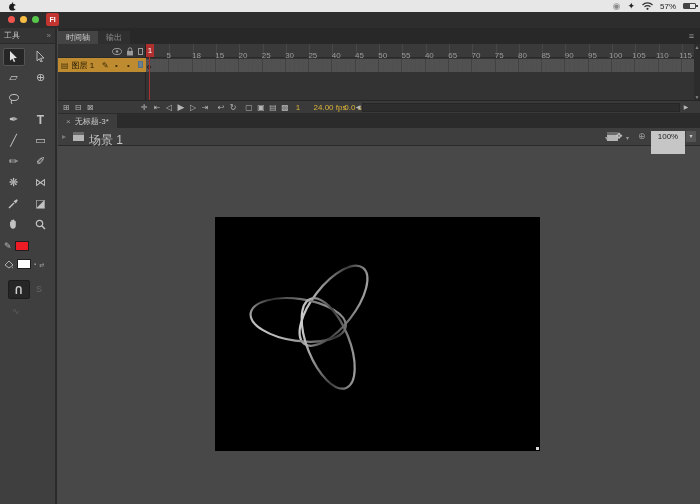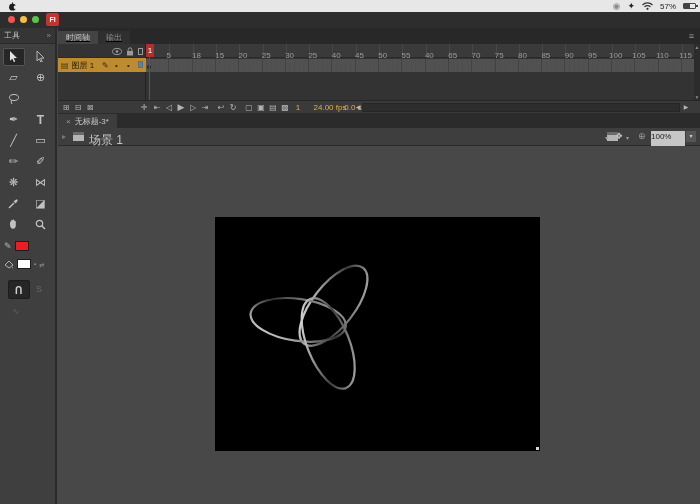--- a/index.html
+++ b/index.html
@@ -29,21 +29,21 @@
   .trow { display:flex; height:21px; }
   .tcell { width:27px; height:21px; display:flex; align-items:center; justify-content:center; font-size:11px; color:#c2c2c2; }
   .tsel { background:#262626; border:1px solid #555; border-radius:2px; width:22px; height:18px; }
   .swrow { position:absolute; left:4px; width:50px; height:16px; display:flex; align-items:center; gap:3px; }
   .swatch { width:14px; height:10px; border:1px solid #1e1e1e; }
   .tinyico { font-size:6px; color:#9a9a9a; }
   .optbox { position:absolute; left:8px; width:22px; height:19px; background:#262626; border:1px solid #1c1c1c;
     border-radius:2px; display:flex; align-items:center; justify-content:center; }
   .magnet { display:inline-block; transform:rotate(180deg); font-weight:bold; font-size:10px; color:#cfcfcf; }
   
-  #timeline { position:absolute; left:58px; top:28px; width:642px; height:85px; background:#333; z-index:10;text-decoration:underline; }
+  #timeline { position:absolute; left:58px; top:28px; width:642px; height:85px; background:#333; z-index:10; }
   #tl-tabs { height:16px; background:#282828; display:flex; align-items:flex-end; position:relative; }
   .tab { height:13px; font-size:8px; padding:0 8px; display:flex; align-items:center; }
   .tab.active { background:#444; color:#cfcfcf; }
   .tab.inactive { background:#2f2f2f; color:#8f8f8f; }
   #tl-menu { position:absolute; right:6px; top:3px; color:#9a9a9a; font-size:9px; }
   #layers-pane { position:absolute; left:0; top:16px; width:88px; height:56px; background:#333; border-right:1px solid #222; }
   #layers-header { height:14px; position:relative; border-bottom:1px solid #2a2a2a; }
   #layer-row { position:absolute; left:0; top:14px; width:88px; height:14px; display:flex; align-items:center; font-size:8px; color:#241a02; }
   .lr-ico { font-size:8px; margin-left:3px; color:#3a2c05; }
   #frames { position:absolute; left:88px; top:16px; width:548px; height:56px; overflow:hidden; background:#333; }
@@ -66,22 +66,22 @@
   #hscroll-track { position:absolute; left:304px; top:2px; width:318px; height:9px; background:#2d2d2d; border:1px solid #262626; }
   
   #doctabs { position:absolute; left:58px; top:113px; width:642px; height:15px; background:#2b2b2b; z-index:9; }
   #doctab { position:absolute; left:0; top:1px; height:14px; background:#3d3d3d; color:#c9c9c9; font-size:8px;
     display:flex; align-items:center; gap:4px; padding:0 8px; }
   #doctab .x { color:#9a9a9a; }
   #editbar { position:absolute; left:58px; top:128px; width:642px; height:18px; background:#3e3e3e;
     border-bottom:1px solid #2a2a2a; color:#c3c3c3; font-size:9px; z-index:8; }
   .clapper { display:inline-block; width:11px; height:9px; background:#b5b5b5; position:relative; }
   .clapper::before { content:""; position:absolute; left:0; top:0; width:11px; height:3px; background:#6a6a6a; }
-  #zoombox { position:absolute; right:15px; top:3px; width:34px; height:15px; background:#c6c6c6; color:#1e1e1e;
-    font-size:8px; line-height:11px; }
+  #zoombox { position:absolute; right:15px; top:3px; width:34px; height:23px; background:#c6c6c6; color:#1e1e1e;
+    font-size:8px; text-align:center; line-height:11px; }
   #zoomdrop { position:absolute; right:4px; top:3px; width:10px; height:11px; background:#555; color:#ccc;
     font-size:6px; text-align:center; line-height:11px; }
   
   #workarea { position:absolute; left:58px; top:146px; width:642px; height:358px; background:#484848; }
   #stage { position:absolute; left:157px; top:71px; width:325px; height:234px; background:#000; }
   #stage-handle { position:absolute; right:1px; bottom:1px; width:3px; height:3px; background:#d8d8d8; }
 </style>
 </head>
 <body>
 

